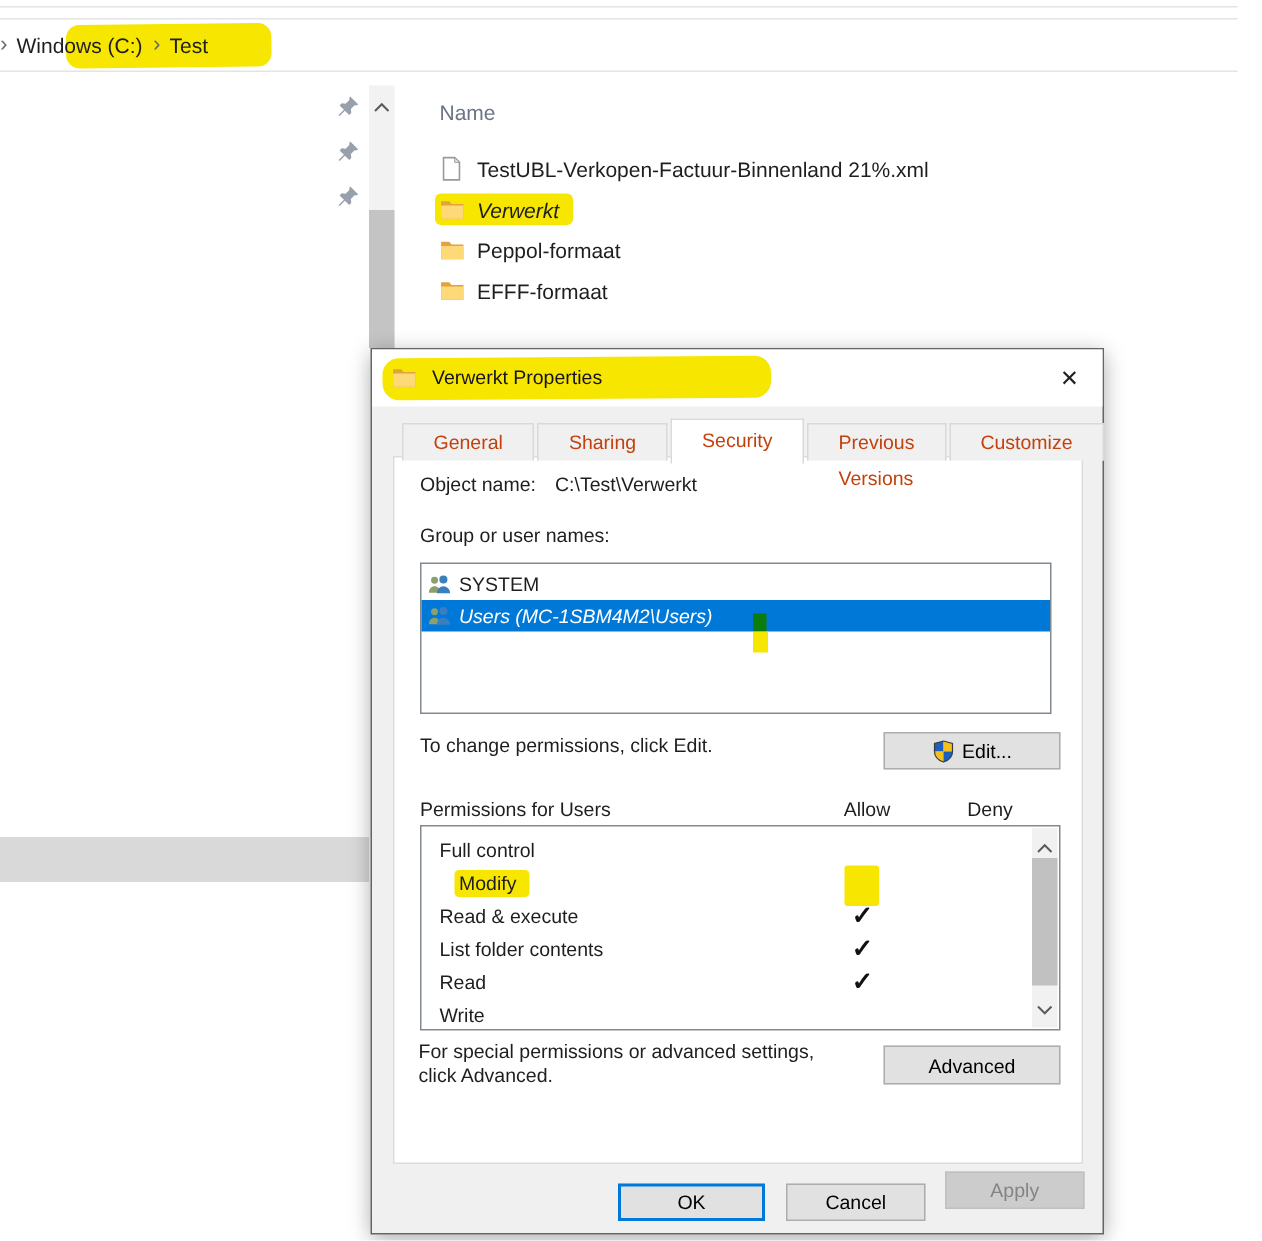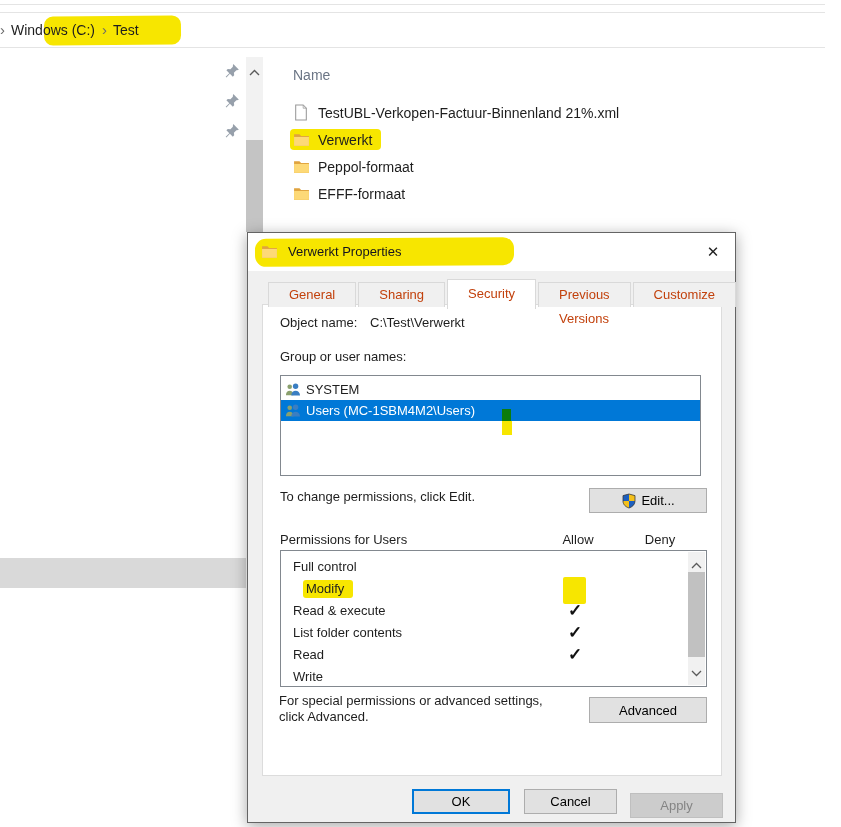--- a/index.html
+++ b/index.html
@@ -61,21 +61,21 @@
   .page { position:absolute; left:14px; top:71px; width:460px; height:472px;
           background:#fff; border:1px solid #dcdcdc; z-index:1; font-size:13px; }
   .abs { position:absolute; }
   .objrow { left:17px; top:10px; display:flex; }
   .objlabel { width:90px; }
   .grouplabel { left:17px; top:44px; }
   .groupbox { left:17px; top:70px; width:421px; height:101px;
               background:#fff; border:1px solid #82888f; padding-top:3px; }
   .grow { height:21px; display:flex; align-items:center; gap:5px; padding-left:4px; }
   .grow .uicon { width:16px; height:16px; display:inline-flex; flex:none; }
-  .grow.selected { color:#fff; }
+  .grow.selected { color:#fff;font-style:italic; }
   .mark { position:absolute; z-index:6; }
   #mark-green { left:239px; top:104px; width:9px; height:12px; }
   #mark-yellow1 { left:239px; top:116px; width:10px; height:14px; }
 
   .edithint { left:17px; top:184px; }
   .btn { background:#e1e1e1; border:1px solid #adadad; display:flex; align-items:center;
          justify-content:center; font-size:13px; color:#000; }
   .editbtn { left:326px; top:183px; width:118px; height:25px; gap:4px; }
   .shield { width:16px; height:16px; display:inline-flex; }
 
@@ -96,21 +96,21 @@
   .pscroll { position:absolute; top:1px; right:1px; bottom:1px; width:17px; background:#f1f1f1; }
   .pscroll .arrow { position:absolute; left:3px; }
   .pscroll .up { top:5px; } .pscroll .down { bottom:5px; }
   .pthumb { position:absolute; top:20px; left:0; width:17px; height:85px; background:#c1c1c1; }
 
   .advhint { left:16px; top:388px; width:310px; line-height:16px; }
   .advbtn { left:326px; top:392px; width:118px; height:26px; }
 
   .okbtn { left:164px; top:556px; width:98px; height:25px; border-width:2px; }
   .cancelbtn { left:276px; top:556px; width:93px; height:25px; }
-  .applybtn { left:382px; top:560px; width:93px; height:25px;
+  .applybtn { left:382px; top:548px; width:93px; height:25px;
               background:#cccccc; border-color:#bfbfbf; color:#848484; }
 </style>
 </head>
 <body>
 
 <div class="topline" id="tl1"></div>
 <div class="topline" id="tl2"></div>
 
 <div class="crumbbar">
   <div class="crumb-hl" style="background: rgb(247, 230, 0);"></div>
@@ -150,21 +150,21 @@
         <span class="file-icon">
           <svg width="16" height="17" viewBox="0 0 15 16">
             <path d="M2.5 1h7l3 3v11h-10z" fill="#fff" stroke="#9a9a9a"></path>
             <path d="M9.5 1l3 3h-3z" fill="#e6e6e6" stroke="#9a9a9a" stroke-width=".6"></path>
           </svg>
         </span>
         <span>TestUBL-Verkopen-Factuur-Binnenland 21%.xml</span>
       </span>
     </div>
     <div class="file-row">
-      <span class="file-inner" style="background: rgb(247, 230, 0);">
+      <span class="file-inner" style="background: rgb(247, 230, 0); font-style: italic;">
         <span class="file-icon">
           <svg width="17" height="17" viewBox="0 0 16 16">
             <path fill="#e0a33e" d="M1 3h5.1l1.5 1.7H15V14H1z"></path>
             <path fill="#fdd977" d="M1 5.6h14V14H1z"></path>
           </svg>
         </span>
         <span>Verwerkt</span>
       </span>
     </div>
     <div class="file-row">

